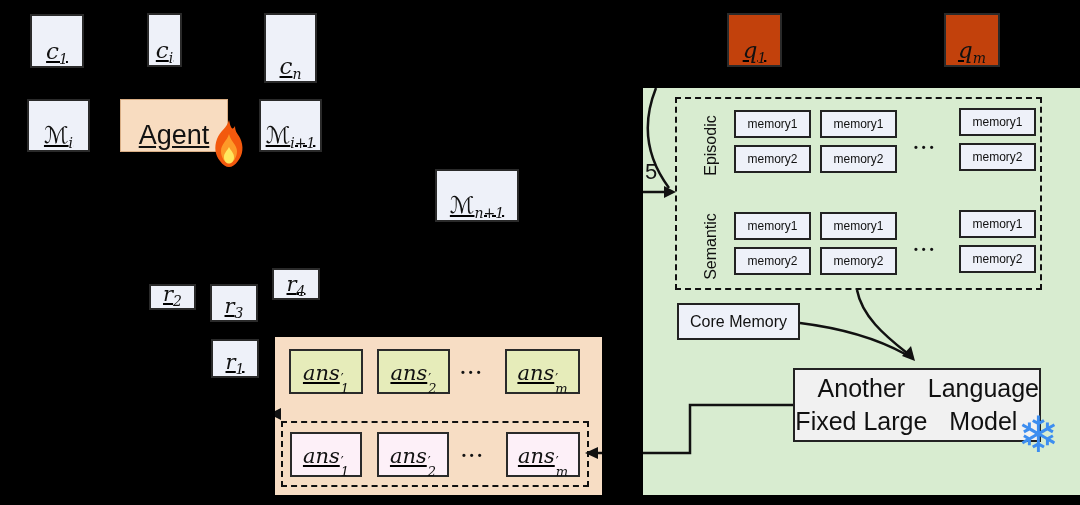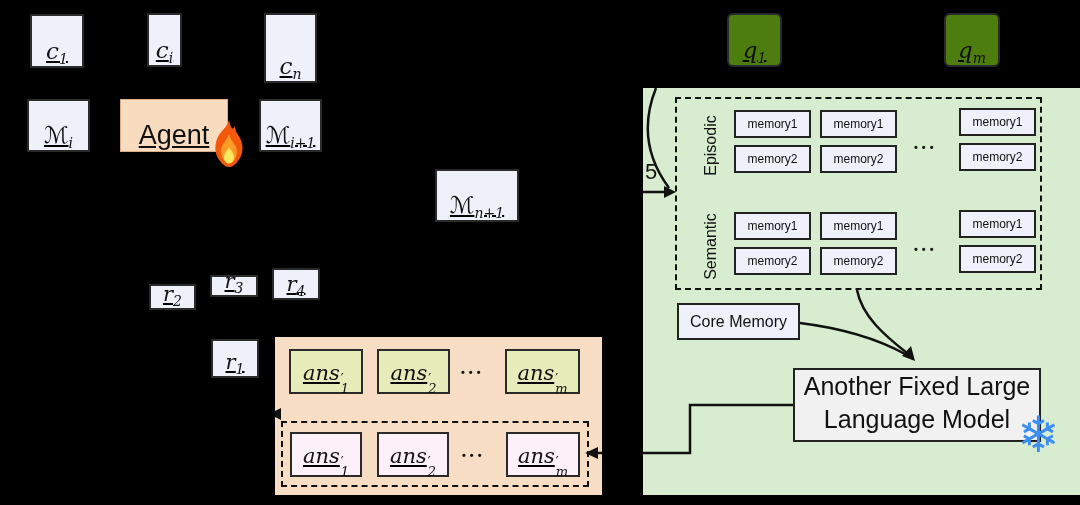--- a/index.html
+++ b/index.html
@@ -19,29 +19,29 @@
   .dashedbox{position:absolute;box-sizing:border-box;border:2px dashed #111;background:transparent;}
   .membox{position:absolute;display:flex;align-items:center;justify-content:center;
           box-sizing:border-box;background:#eef1f9;border:2px solid #222;
           font-size:12px;color:#111;}
   .dots{position:absolute;color:#111;font-size:11px;font-weight:bold;letter-spacing:4px;
         line-height:1;white-space:nowrap;}
   .vlabel{position:absolute;display:flex;align-items:center;justify-content:center;
           transform:rotate(-90deg);font-size:16px;color:#111;white-space:nowrap;}
   .agent{background:#f8dcc0;border:1px solid #d9ae85;font-size:27px;color:#111;
          font-family:"Liberation Sans",sans-serif;}
-  .qbox{background:#4d7c0f;border-radius:6px;}
+  .qbox{background:#c2410c;}
   .ansy{background:#e6ecba;}
   .ansp{background:#fdf0f8;}
   .arrowsvg{position:absolute;left:0;top:0;pointer-events:none;}
   .steplabel{position:absolute;font-size:22px;color:#141414;line-height:1;}
   .corebox{position:absolute;display:flex;align-items:center;justify-content:center;
            box-sizing:border-box;background:#eef1f9;border:2px solid #222;
            font-size:16px;color:#111;}
-  .llmbox{position:absolute;display:flex;flex-direction:column;align-items:center;
+  .llmbox{position:absolute;display:flex;flex-direction:row;align-items:center;justify-content:center;
           box-sizing:border-box;background:#f1f1f1;border:2px solid #222;
           font-size:25px;color:#111;line-height:1.32;text-align:center;}
   .snow{position:absolute;font-family:"DejaVu Sans",sans-serif;color:#3d8ef0;
         font-size:50px;line-height:1;}
 </style>
 </head>
 <body>
 
 <div class="canvas">
 
@@ -71,21 +71,21 @@
     <path d="M23,29 C21,33 18,35 18,39 C18,43 20,45.5 23,45.5 C26,45.5 28,43 28,39 C28,35 25,33 23,29 Z" fill="#ffe75e"></path>
   </svg>
 
   <div class="box" style="left:435px;top:169px;width:84px;height:53px">
     <span class="math fs24"><span>ℳ</span><sub>n+1</sub></span>
   </div>
 
   <div class="box" style="left:149px;top:284px;width:47px;height:26px">
     <span class="math fs22"><span>r</span><sub>2</sub></span>
   </div>
-  <div class="box" style="left:210px;top:275px;width:48px;height:22px">
+  <div class="box" style="left:210px;top:284px;width:48px;height:38px">
     <span class="math fs22"><span>r</span><sub>3</sub></span>
   </div>
   <div class="box" style="left:272px;top:268px;width:48px;height:32px">
     <span class="math fs22"><span>r</span><sub>4</sub></span>
   </div>
   <div class="box" style="left:211px;top:339px;width:48px;height:39px">
     <span class="math fs22"><span>r</span><sub>1</sub></span>
   </div>
 
   <div class="panel" style="left:275px;top:337px;width:327px;height:158px;background:#f7ddc4">

